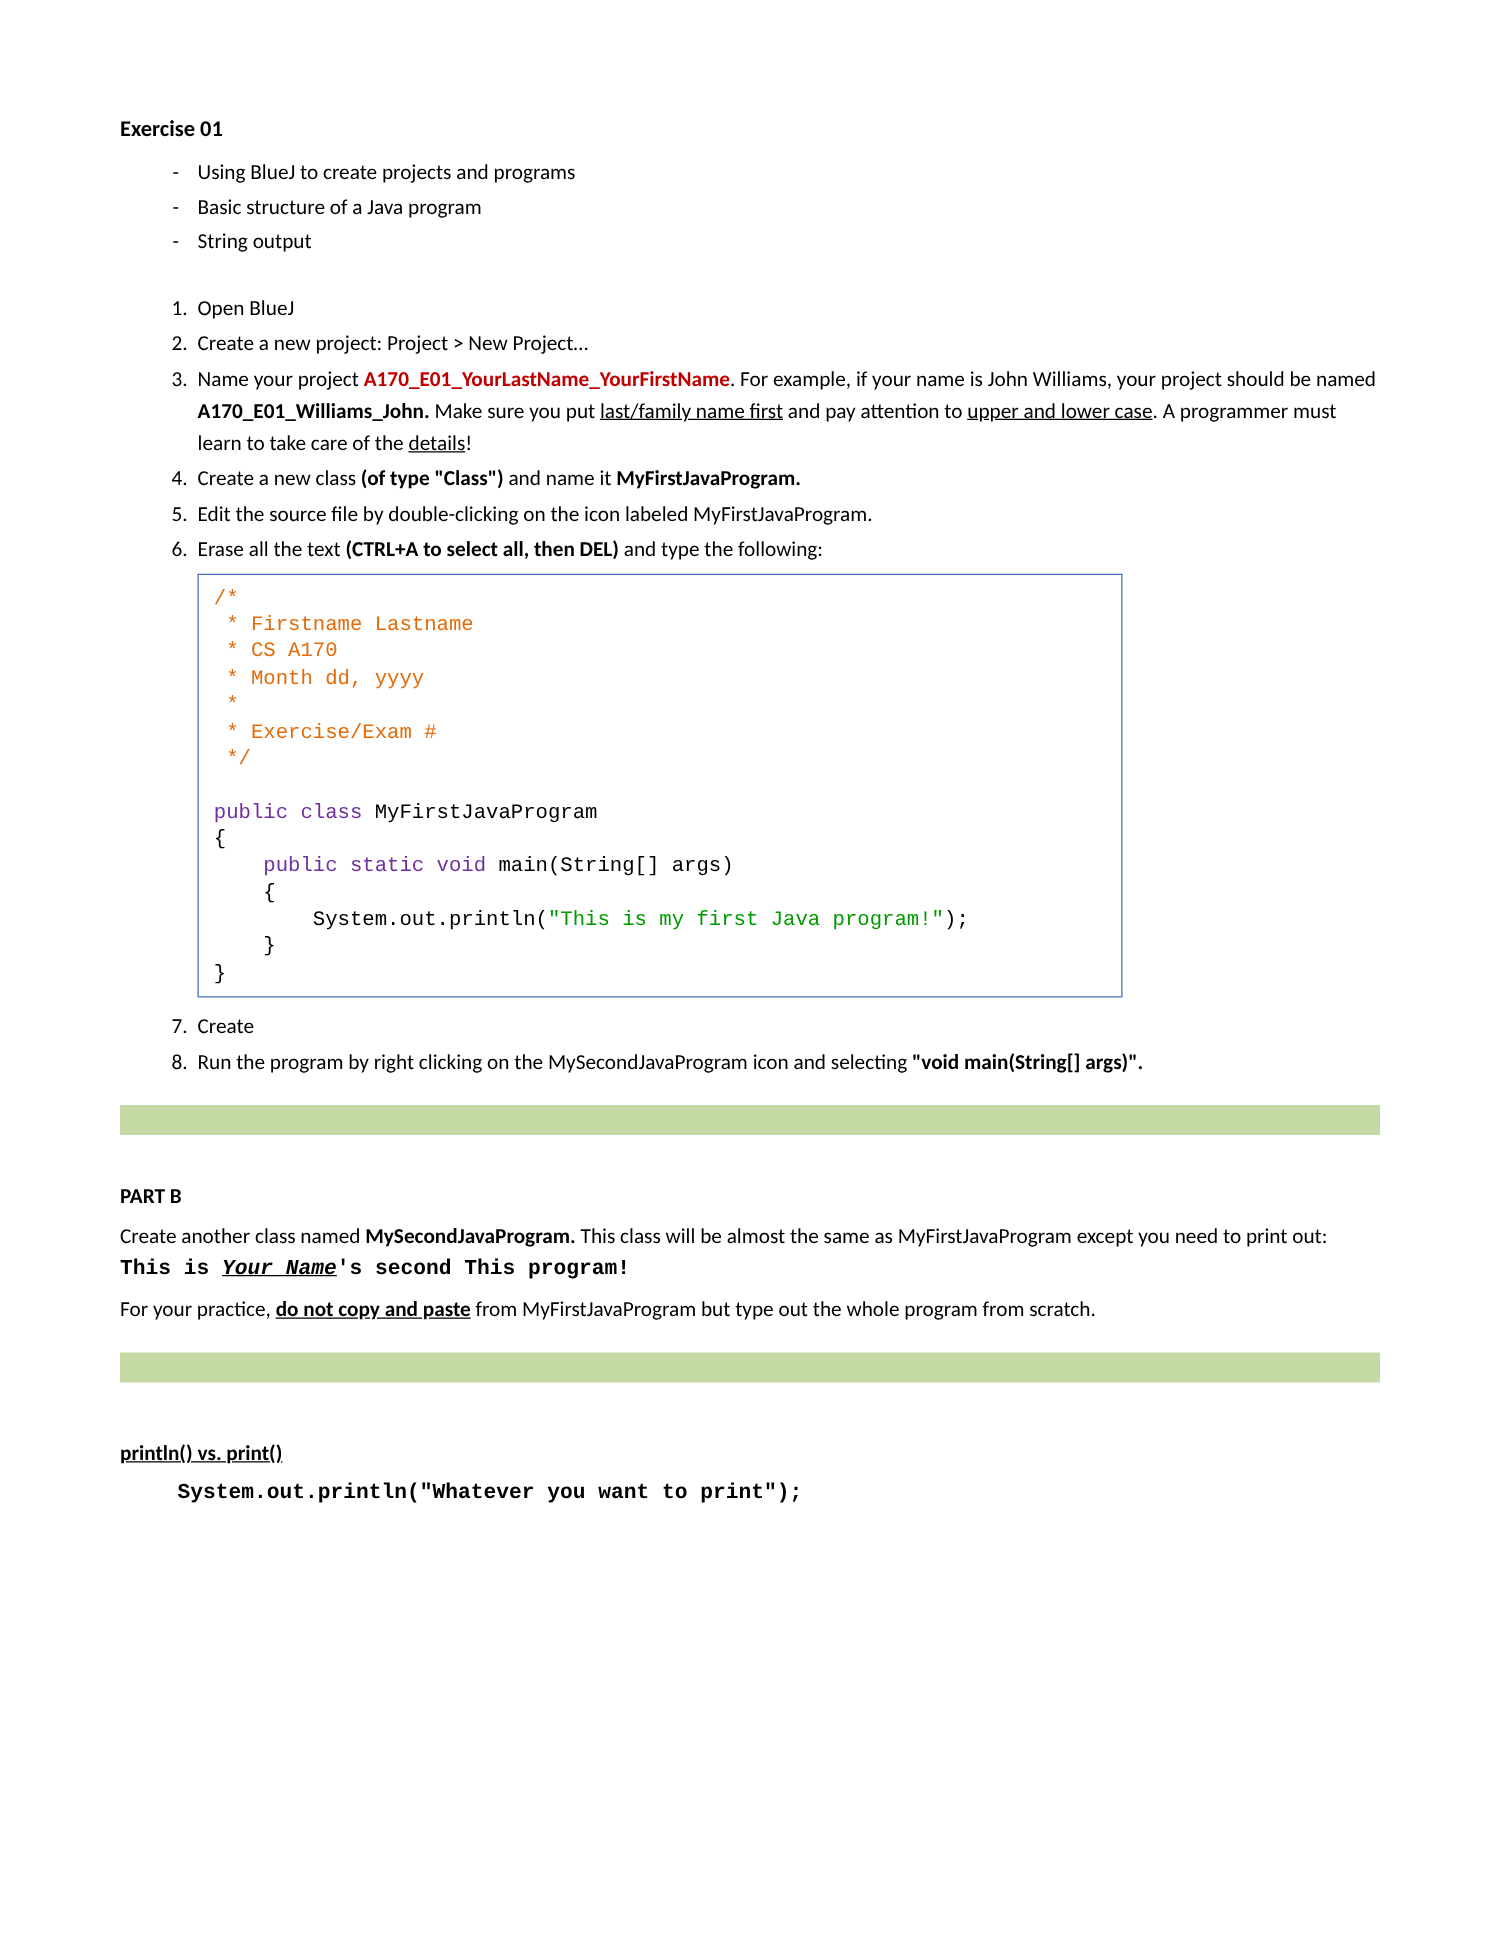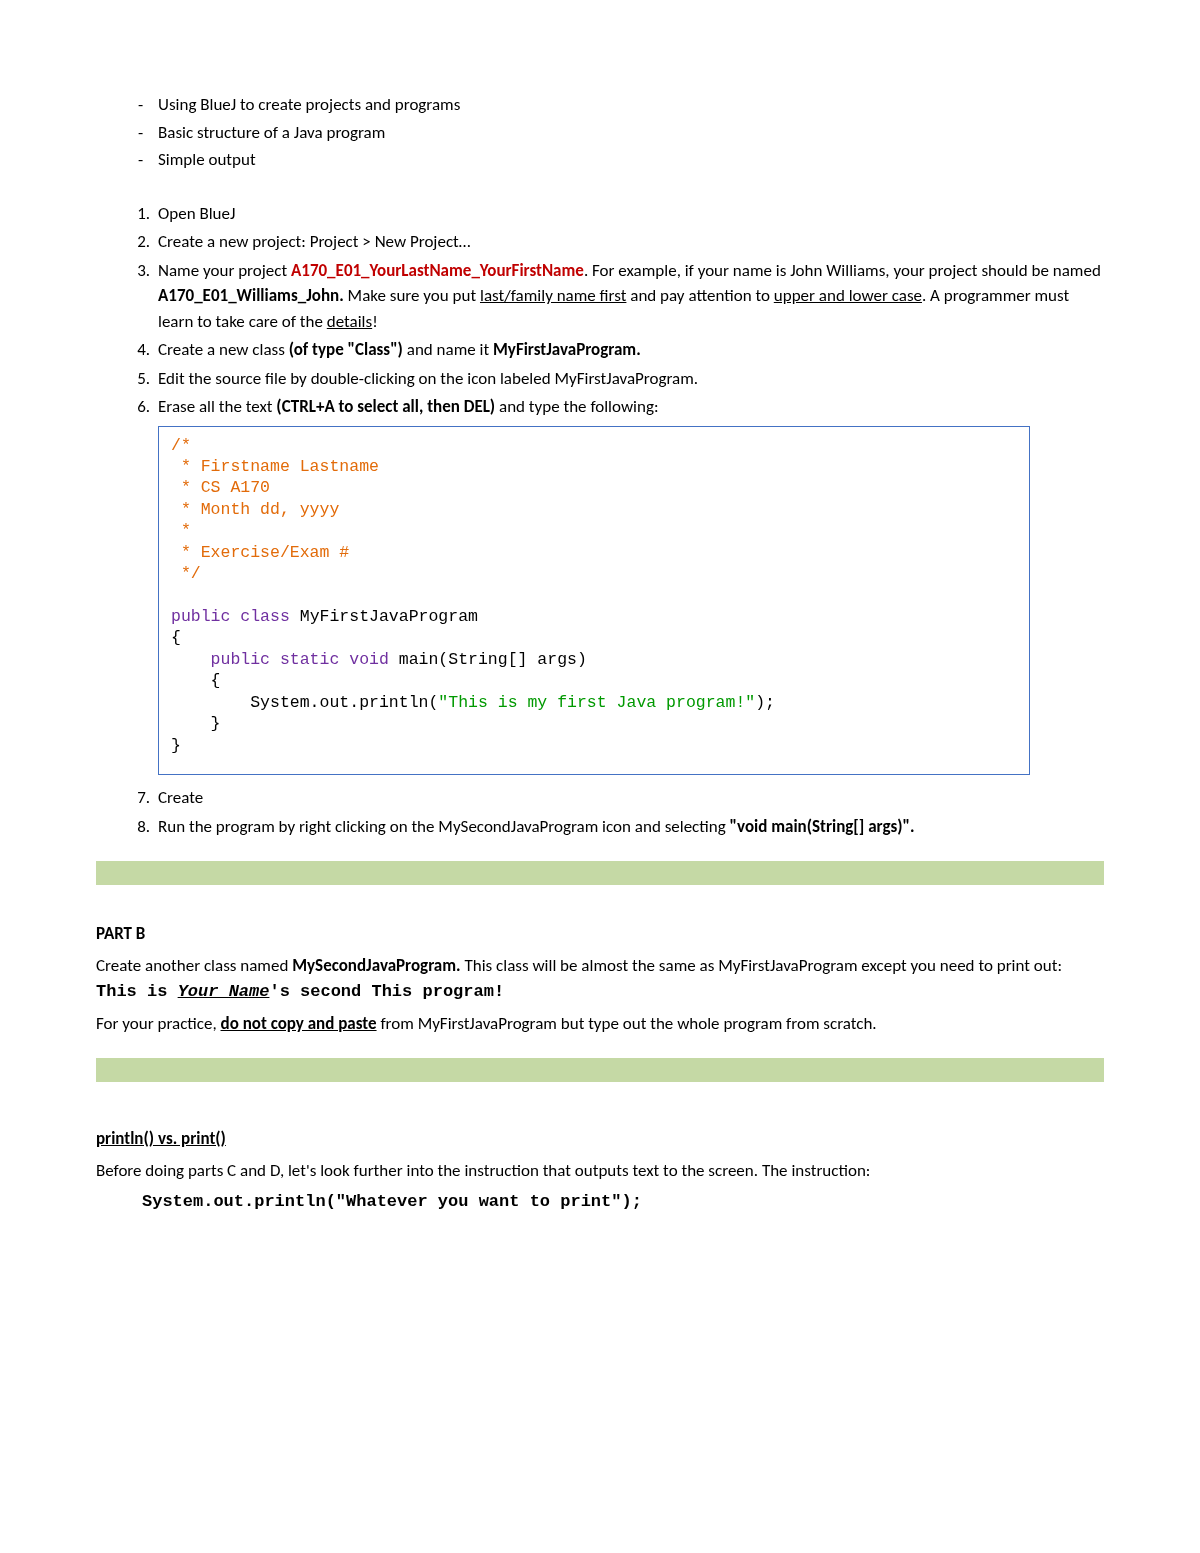--- a/index.html
+++ b/index.html
@@ -50,26 +50,26 @@
   ol.num-list > li {
     padding-left: 4px;
     margin: 3px 0;
   }
   .red-bold { color: #C00000; font-weight: bold; }
   .bold { font-weight: bold; }
   .uline { text-decoration: underline; margin-top: 24px; }
   .code-box {
     border: 1.5px solid #4472C4;
     margin: 6px 0 10px 0;
-    padding: 8px 12px 18px 12px;
+    padding: 8px 12px 8px 12px;
     font-family: "Courier New", monospace;
     font-size: 16.5px;
     line-height: 1.3;
     white-space: pre;
-    width: 872px;
+    width: 740px;
   }
   .c-orange { color: #E26B0A; }
   .c-purple { color: #7030A0; }
   .c-green  { color: #009900; }
   .c-black  { color: #000; }
   .green-bar {
     height: 24px;
     background: #C5D9A5;
     margin: 22px 0 36px 0;
   }
@@ -79,25 +79,26 @@
   .mono { font-family: "Courier New", monospace; font-weight: bold; }
   .mono-italic-u { font-family: "Courier New", monospace; font-weight: bold; font-style: italic; text-decoration: underline; }
   .section-underline { font-weight: bold; text-decoration: underline; margin-top: 8px; display:inline-block;}
   .indent-code { margin-left: 46px; font-family: "Courier New", monospace; font-weight: bold; font-size: 17px; }
 </style>
 </head>
 <body>
 
 <div class="page">
 
+  <h1 class="exercise-title">Exercise 01</h1>
 
   <ul class="dash-list">
     <li>Using BlueJ to create projects and programs</li>
     <li>Basic structure of a Java program</li>
-    <li>Simple output</li>
+    <li>String output</li>
   </ul>
 
 
   <ol class="num-list">
     <li>Open BlueJ</li>
     <li>Create a new project: Project &gt; New Project…</li>
     <li>
       <span>Name your project </span><span class="red-bold">A170_E01_YourLastName_YourFirstName</span><span>. For example, if your name is John Williams, your project should be named </span><span class="bold">A170_E01_Williams_John.</span><span> Make sure you put </span><span class="uline">last/family name first</span><span> and pay attention to </span><span class="uline">upper and lower case</span><span>. A programmer must learn to take care of the </span><span class="uline">details</span><span>!</span>
     </li>
     <li>
@@ -138,17 +139,16 @@
   <div class="body-para">
     <span>For your practice, </span><span class="bold uline">do not copy and paste</span><span> from MyFirstJavaProgram but type out the whole program from scratch.</span>
   </div>
 
   <div class="green-bar"></div>
 
   <div class="body-para">
     <span class="section-underline">println() vs. print()</span>
   </div>
 
-  <div class="body-para">Before doing parts C and D, let's look further into the instruction that outputs text to the screen. The instruction:</div>
 
   <div class="indent-code">System.out.println("Whatever you want to print");</div>
 
 </div>
 
 </body></html>

